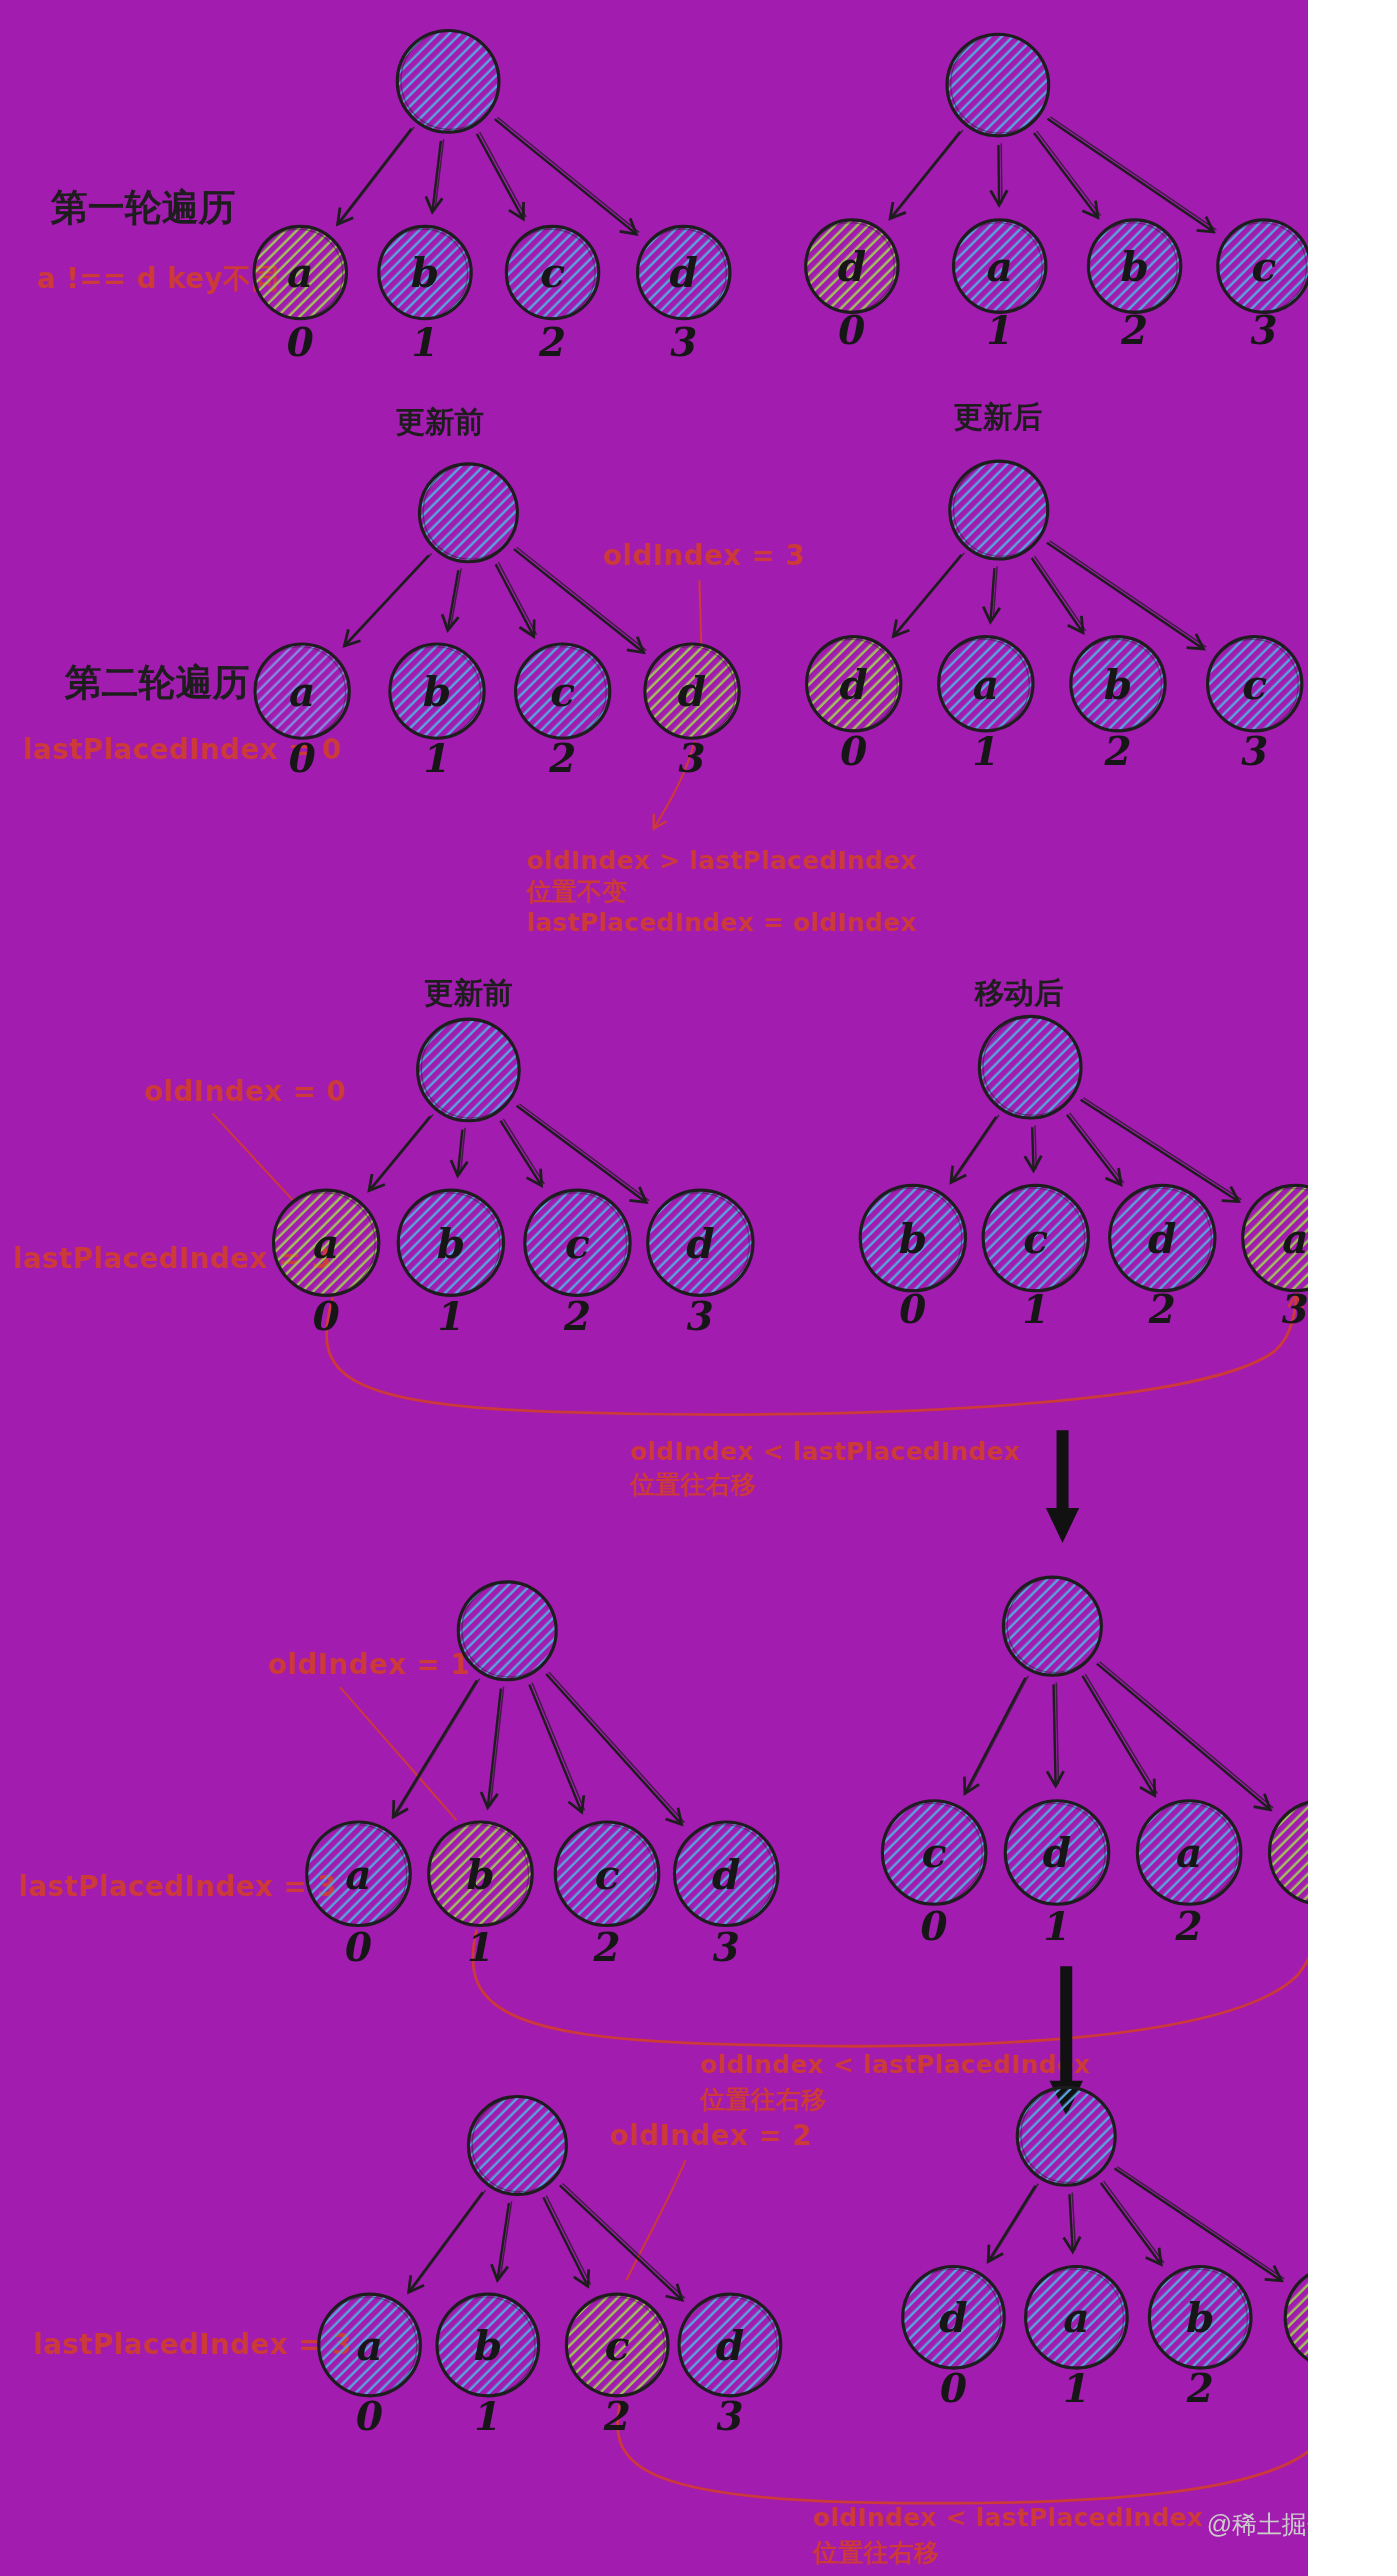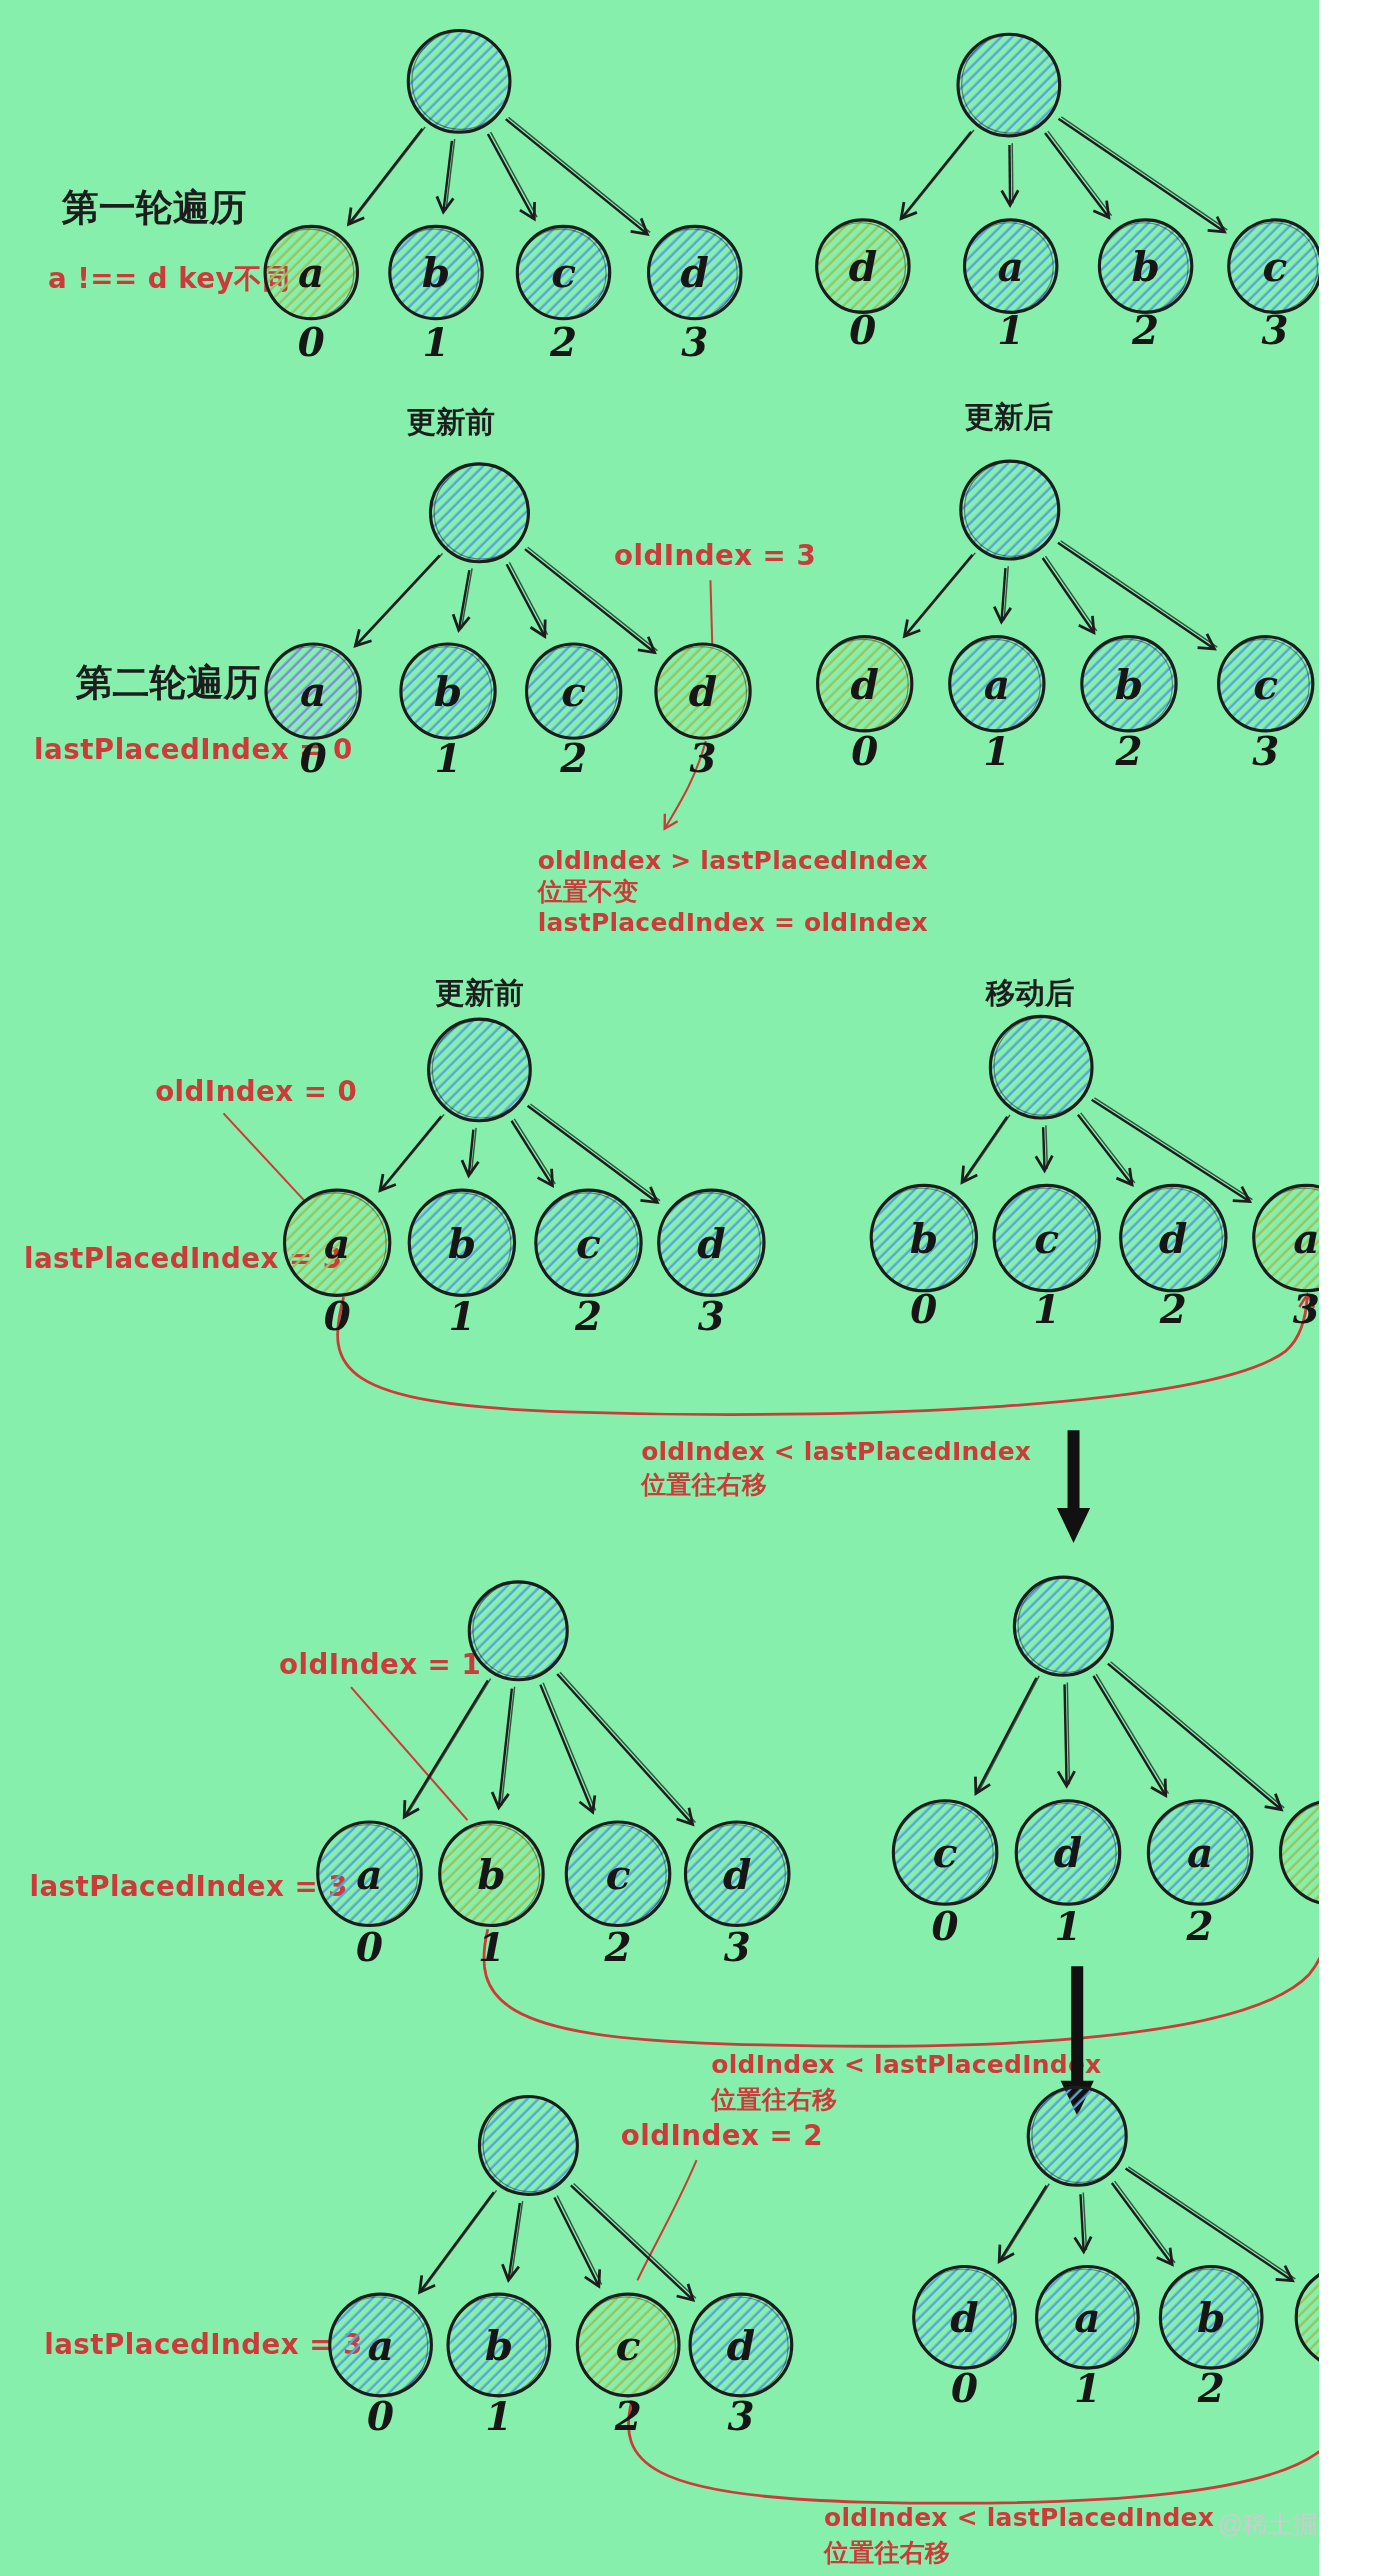--- a/index.html
+++ b/index.html
@@ -1,16 +1,16 @@
 <!DOCTYPE html>
 <html style="--red: #cc3a3a; --ink: #1d1d1d; --wm: #cccccc;font-size:15px"><head>
 <meta charset="utf-8">
 <style>
   html,body{margin:0;padding:0;background:#ffffff;}
-  .canvas{position:relative;width:1308px;height:2576px;background:#86efac;overflow:hidden;padding-left:11px;}
+  .canvas{position:relative;width:1308px;height:2576px;background:#a21caf;overflow:hidden;}
   svg{display:block;}
   .h    {font-family:"Liberation Sans",sans-serif;font-weight:700;font-size:40px;fill:var(--ink);}
   .t    {font-family:"Liberation Sans",sans-serif;font-weight:600;font-size:32px;fill:var(--ink);}
   .r    {font-family:"DejaVu Sans",sans-serif;font-weight:600;font-size:30px;fill:var(--red);letter-spacing:.5px;}
   .rn   {font-family:"DejaVu Sans",sans-serif;font-weight:600;font-size:27px;fill:var(--red);letter-spacing:.3px;}
   .letter{font-family:"DejaVu Serif",serif;font-style:italic;font-weight:600;font-size:44px;fill:#161616;}
   .idx  {font-family:"DejaVu Serif",serif;font-style:italic;font-weight:600;font-size:42px;fill:#161616;}
   .wm   {font-family:"Liberation Sans",sans-serif;font-size:27px;fill:var(--wm);}
   .red  {stroke:var(--red);stroke-width:3;fill:none;}
   .redthin{stroke:var(--red);stroke-width:2.2;fill:none;}

